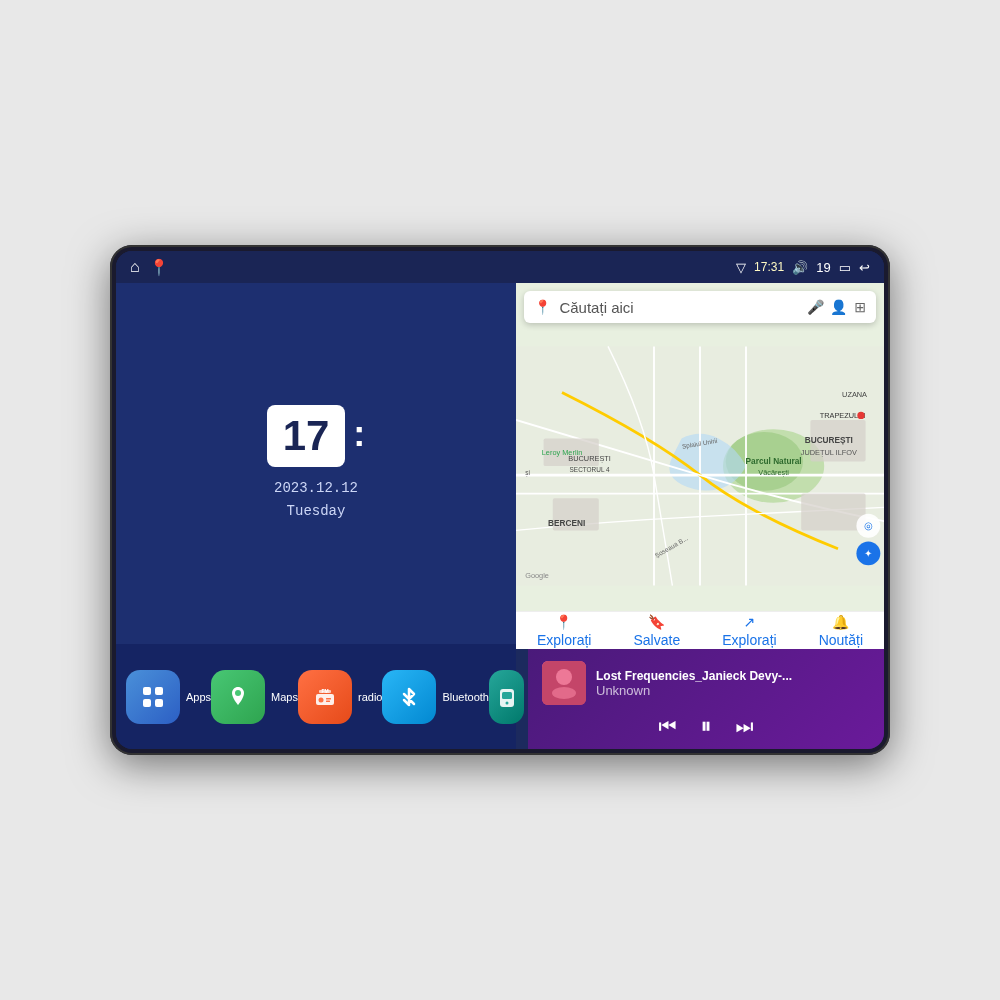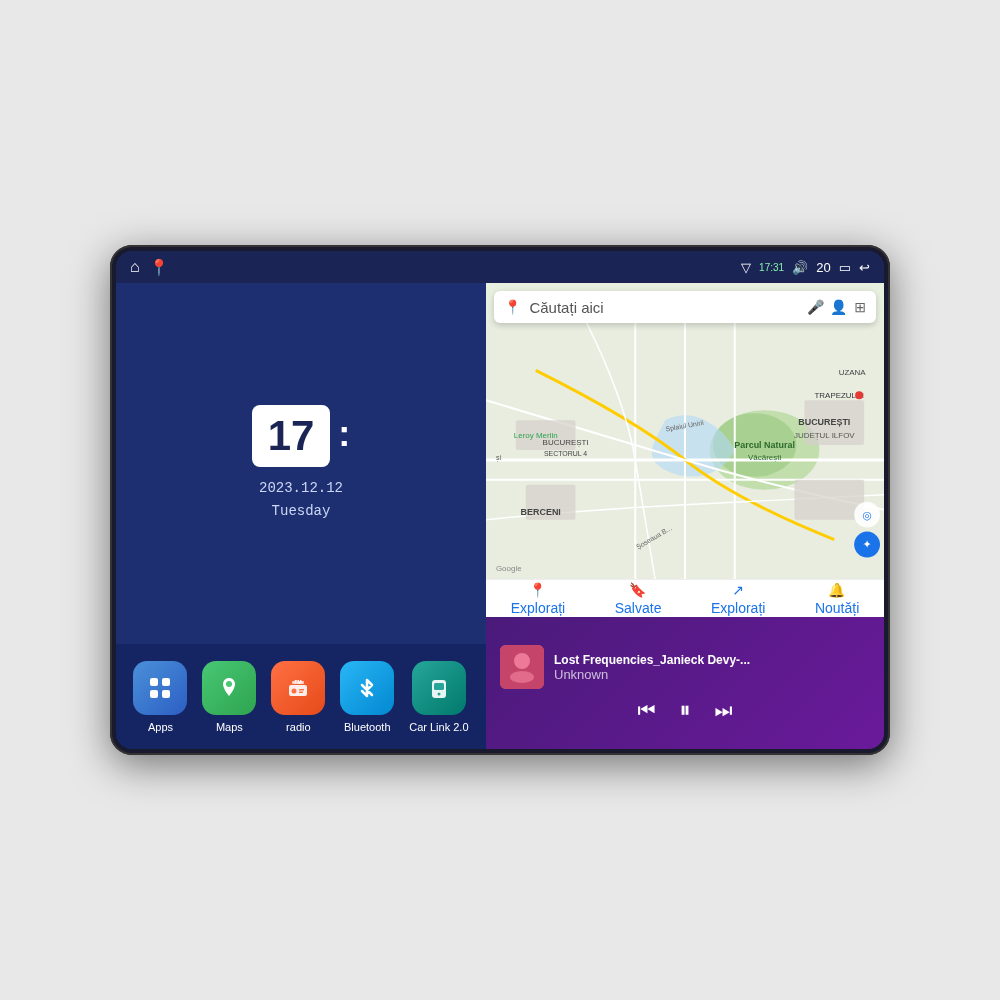--- a/index.html
+++ b/index.html
@@ -57,36 +57,36 @@
 
     .status-right {
       display: flex;
       align-items: center;
       gap: 8px;
       color: white;
       font-size: 13px;
     }
 
     .status-time {
-      font-size: 10px;
-      color: #86efac;
+      font-size: 12px;
+      color: #fef9c3;
       font-weight: 500;
     }
 
     
     .main-content {
       flex: 1;
       display: flex;
       flex-direction: row;
       gap: 0;
     }
 
     
     .left-panel {
-      width: 370px;
+      width: 400px;
       display: flex;
       flex-direction: column;
       flex-shrink: 0;
     }
 
     
     .clock-widget {
       background: rgba(30, 50, 120, 0.7);
       flex: 1;
       display: flex;
@@ -136,21 +136,21 @@
       background: rgba(20, 35, 100, 0.85);
       display: flex;
       align-items: center;
       justify-content: space-around;
       padding: 8px 10px;
       flex-shrink: 0;
     }
 
     .app-icon-item {
       display: flex;
-      flex-direction: column;
+      flex-direction: row;
       align-items: center;
       gap: 6px;
       cursor: pointer;
     }
 
     .app-icon-circle {
       width: 54px;
       height: 54px;
       border-radius: 14px;
       display: flex;
@@ -244,27 +244,28 @@
       gap: 2px;
       font-size: 10px;
       color: #1a73e8;
       cursor: pointer;
     }
 
     .map-nav-item span { font-size: 14px; }
 
     
     .music-widget {
-      height: 132px;
+      height: 100px;
       background: linear-gradient(135deg, #4a1a7a, #6a1a9a);
       display: flex;
       flex-direction: column;
       justify-content: center;
       padding: 8px 14px;
       flex-shrink: 0;
+      margin-left: 12px;
     }
 
     .music-top {
       display: flex;
       align-items: center;
       gap: 10px;
       margin-bottom: 10px;
     }
 
     .music-album-art {
@@ -329,21 +330,21 @@
 
     <div class="status-bar">
       <div class="status-left">
         <span class="status-icon">⌂</span>
         <span class="status-icon">📍</span>
       </div>
       <div class="status-right">
         <span>▽</span>
         <span class="status-time">17:31</span>
         <span>🔊</span>
-        <span>20</span>
+        <span>19</span>
         <span>▭</span>
         <span>↩</span>
       </div>
     </div>
 
     <div class="main-content">
 
       <div class="left-panel">
 
         <div class="clock-widget">

